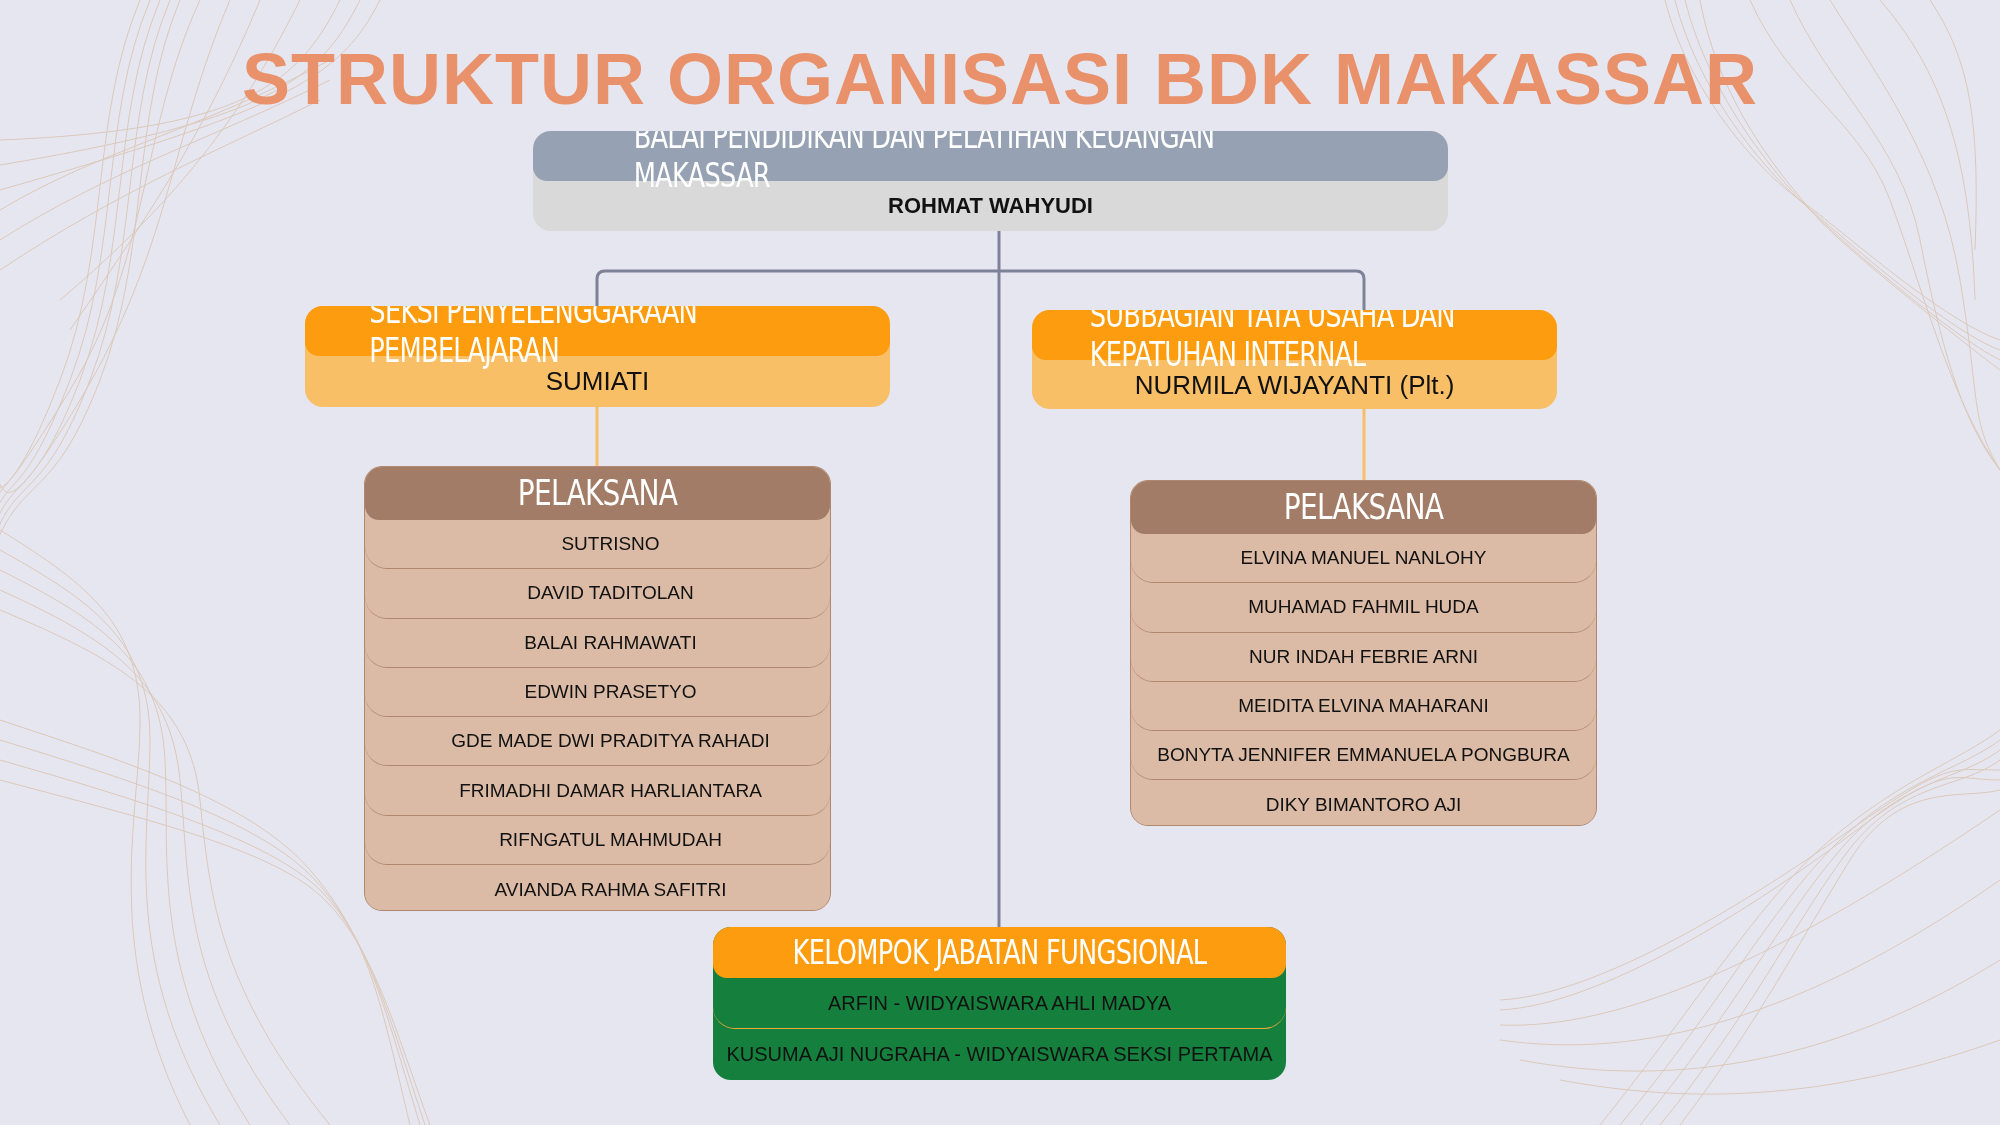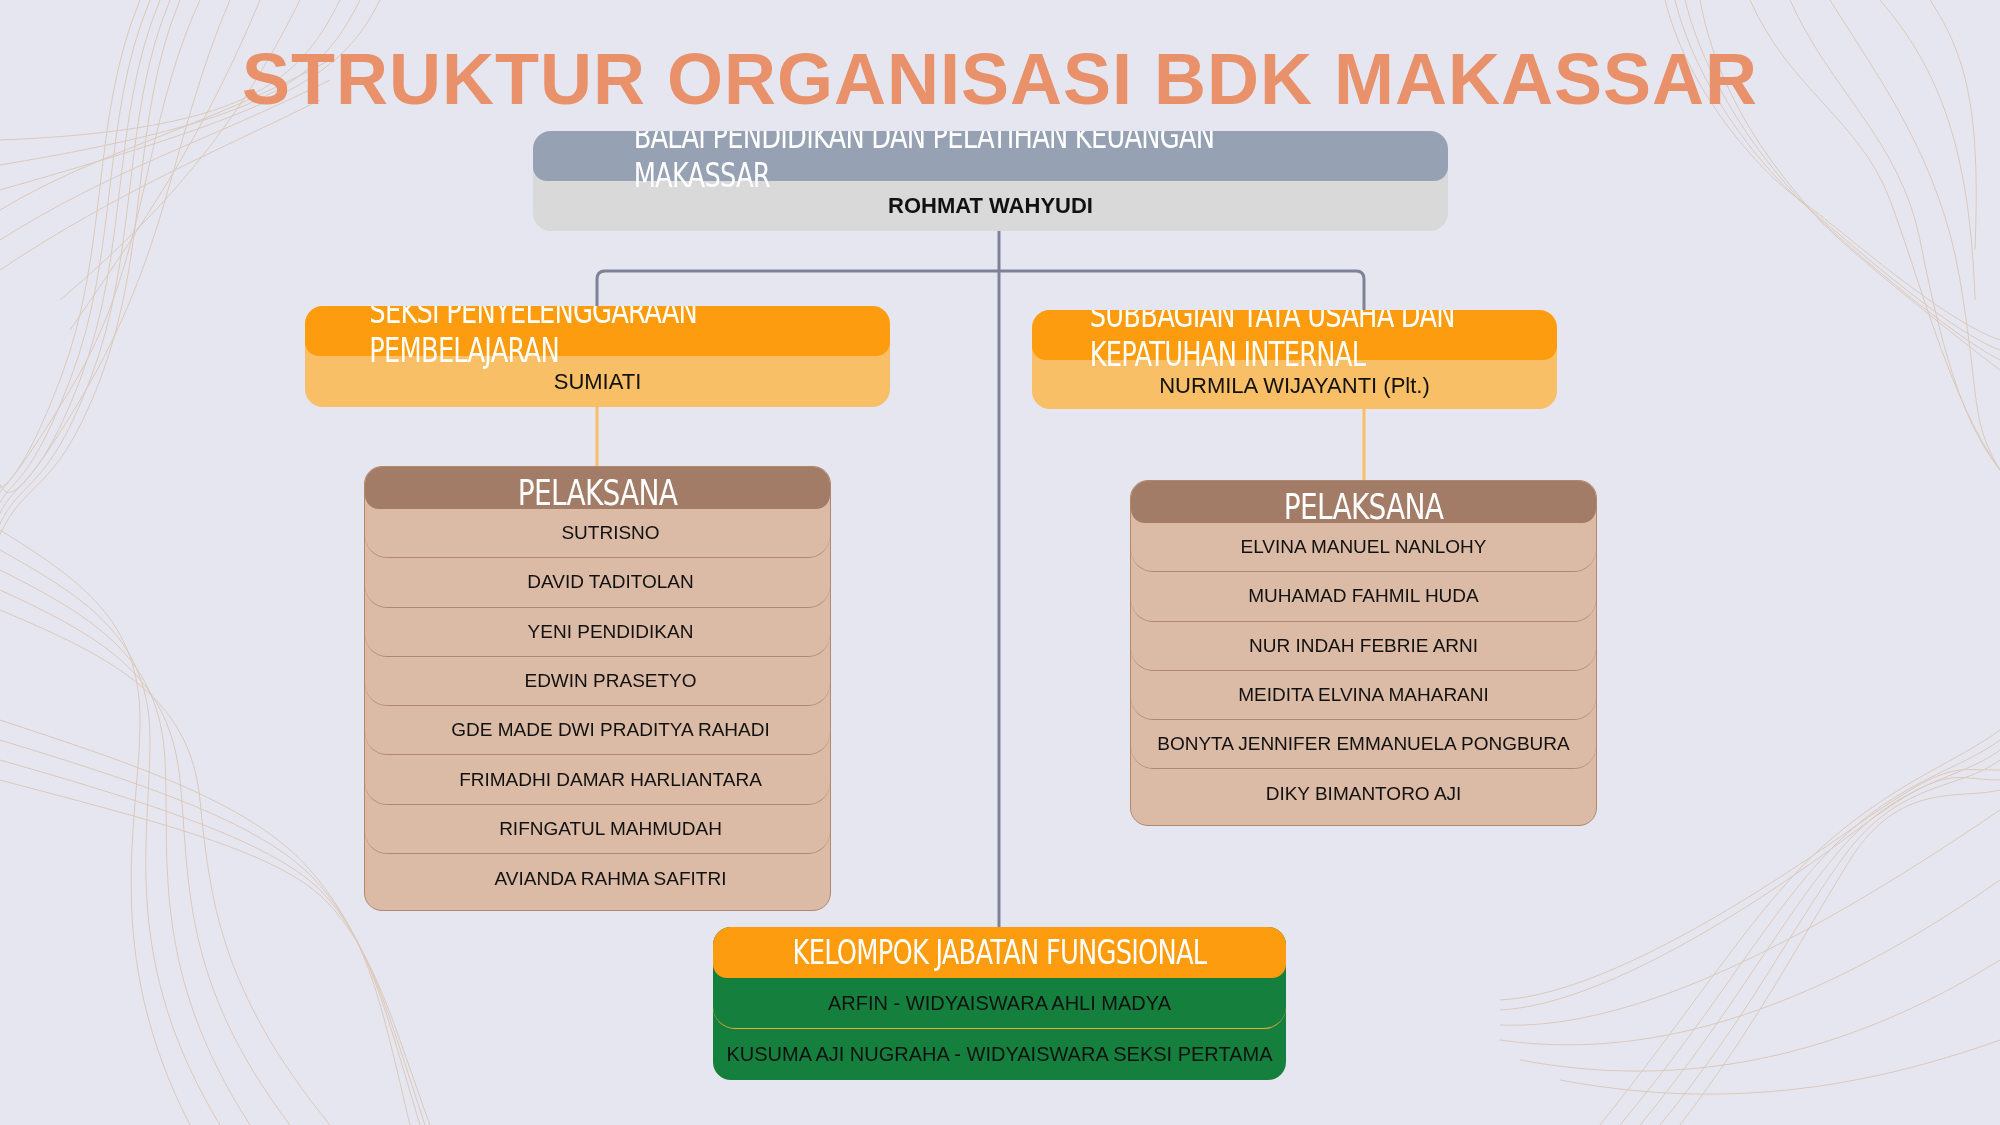--- a/index.html
+++ b/index.html
@@ -29,26 +29,26 @@
       display: flex; align-items: center; justify-content: center;
       font-family: "Liberation Sans", sans-serif; color: #111;
     }
     
     .top-box { left: 533px; top: 131px; width: 915px; height: 100px; background: #D9D9D9; }
     .top-box .head-wrap { background: #96A2B3; height: 50px; }
     .top-box .body-row { height: 50px; font-weight: bold; font-size: 22px; }
     
     .sect { background: #F8BF66; }
     .sect .head-wrap { background: #FD9C0E; height: 50px; }
-    .sect .body-row { height: 51px; font-size: 22px; }
+    .sect .body-row { height: 51px; font-size: 26px; }
     .left-sect { left: 305px; top: 306px; width: 585px; height: 101px; }
     .right-sect { left: 1032px; top: 310px; width: 525px; height: 99px; }
     
     .pel { background: #DBBBA5; border: 1.5px solid #B08870; }
-    .pel .head-wrap { background: #A27C66; height: 42px; border-radius: 16px 16px 14px 14px; }
+    .pel .head-wrap { background: #A27C66; height: 53px; border-radius: 16px 16px 14px 14px; }
     .pel .head { font-size: 36px; }
     .pel .row {
       height: 49px; display: flex; align-items: center; justify-content: center;
       font-family: "Liberation Sans", sans-serif; font-size: 19px; color: #111;
       border-bottom: 1.5px solid #B08870; border-radius: 0 0 22px 22px;
       background: #DBBBA5; position: relative;
     }
     .pel .row:last-child { border-bottom: none; }
     .left-pel { left: 364px; top: 466px; width: 467px; height: 445px; }
     .left-pel .row { height: 49.3px; padding-left: 26px; }
@@ -149,21 +149,21 @@
   </div>
   <div class="body-row">NURMILA WIJAYANTI (Plt.)</div>
 </div>
 
 <div class="box pel left-pel">
   <div class="head-wrap">
     <div class="head">PELAKSANA</div>
   </div>
   <div class="row">SUTRISNO</div>
   <div class="row">DAVID TADITOLAN</div>
-  <div class="row">YENI PENDIDIKAN</div>
+  <div class="row">BALAI RAHMAWATI</div>
   <div class="row">EDWIN PRASETYO</div>
   <div class="row">GDE MADE DWI PRADITYA RAHADI</div>
   <div class="row">FRIMADHI DAMAR HARLIANTARA</div>
   <div class="row">RIFNGATUL MAHMUDAH</div>
   <div class="row">AVIANDA RAHMA SAFITRI</div>
 </div>
 
 <div class="box pel right-pel">
   <div class="head-wrap">
     <div class="head">PELAKSANA</div>

